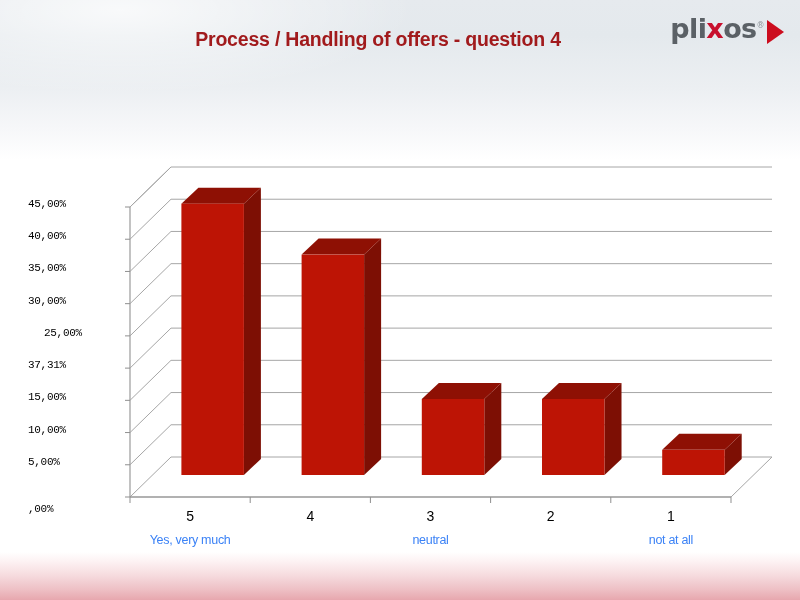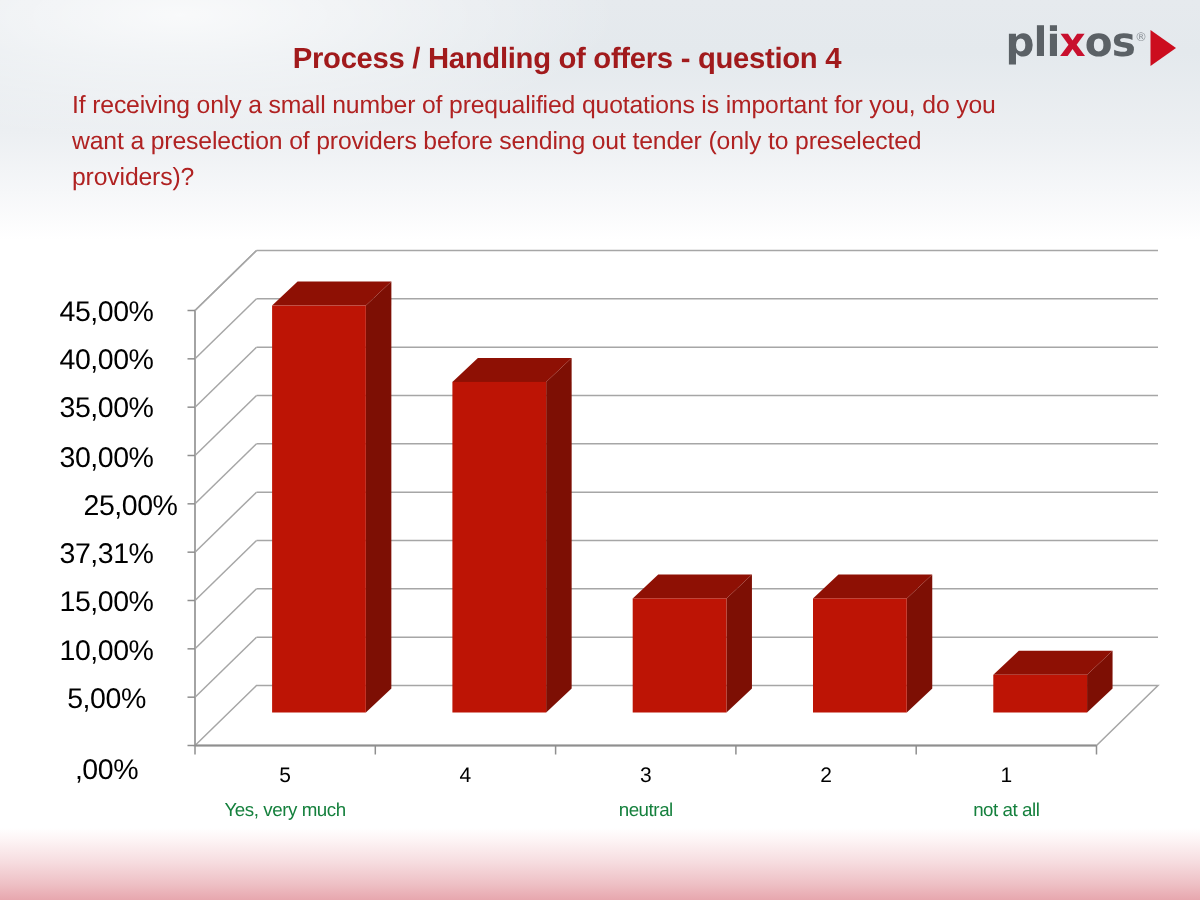--- a/index.html
+++ b/index.html
@@ -51,47 +51,46 @@
   
   #footer{
     position:absolute;left:0;bottom:0;width:800px;height:48px;
     background:linear-gradient(180deg,#ffffff 0%,#fdf3f4 18%,#f6dcdf 48%,#eec0c5 78%,#e7a7ae 100%);
   }
 
   
   #chart{position:absolute;left:0;top:160px;width:800px;height:400px;}
   #plot{position:absolute;left:0;top:0;width:800px;height:400px;}
   .ylabel{
-    position:absolute;text-align:center;width:86px;
-    font-size:19px;color:#000;font-family:Liberation Sans, sans-serif;
+    position:absolute;text-align:left;width:86px;
+    font-size:11px;color:#000;font-family:Liberation Mono, monospace;
     letter-spacing:-.3px;
   }
   .xnum{
     position:absolute;text-align:center;font-size:14px;color:#000;
   }
   .xsub{
-    position:absolute;text-align:center;font-size:12.5px;color:#15803d;
+    position:absolute;text-align:center;font-size:12.5px;color:#3b82f6;
     letter-spacing:-.3px;
   }
 </style>
 </head>
 <body>
 
 <div id="slide">
 
   <div id="header">
     <div id="header-sheen"></div>
 
     <div id="logo">
       <div id="logo-word"><span>pli</span><span class="xred">x</span><span>os</span><span id="logo-reg">®</span></div>
       <div id="logo-tri"></div>
     </div>
 
     <div id="title">Process / Handling of offers - question 4</div>
-    <div id="subtitle">If receiving only a small number of prequalified quotations is important for you, do you want a preselection of providers before sending out tender (only to preselected providers)?</div>
   </div>
 
   <div id="chart">
     <svg id="plot" viewBox="0 0 800 400">
 
       <polygon id="floor" points="130,337 171,297 772,297 731,337" fill="#ffffff" stroke="#a6a6a6" stroke-width="1"></polygon>
 
       <line x1="130" y1="47" x2="171" y2="7" stroke="#a6a6a6" stroke-width="1"></line>
       <line x1="130" y1="47" x2="130" y2="337" stroke="#9a9a9a" stroke-width="1.2"></line>
       <g id="gridlines">

